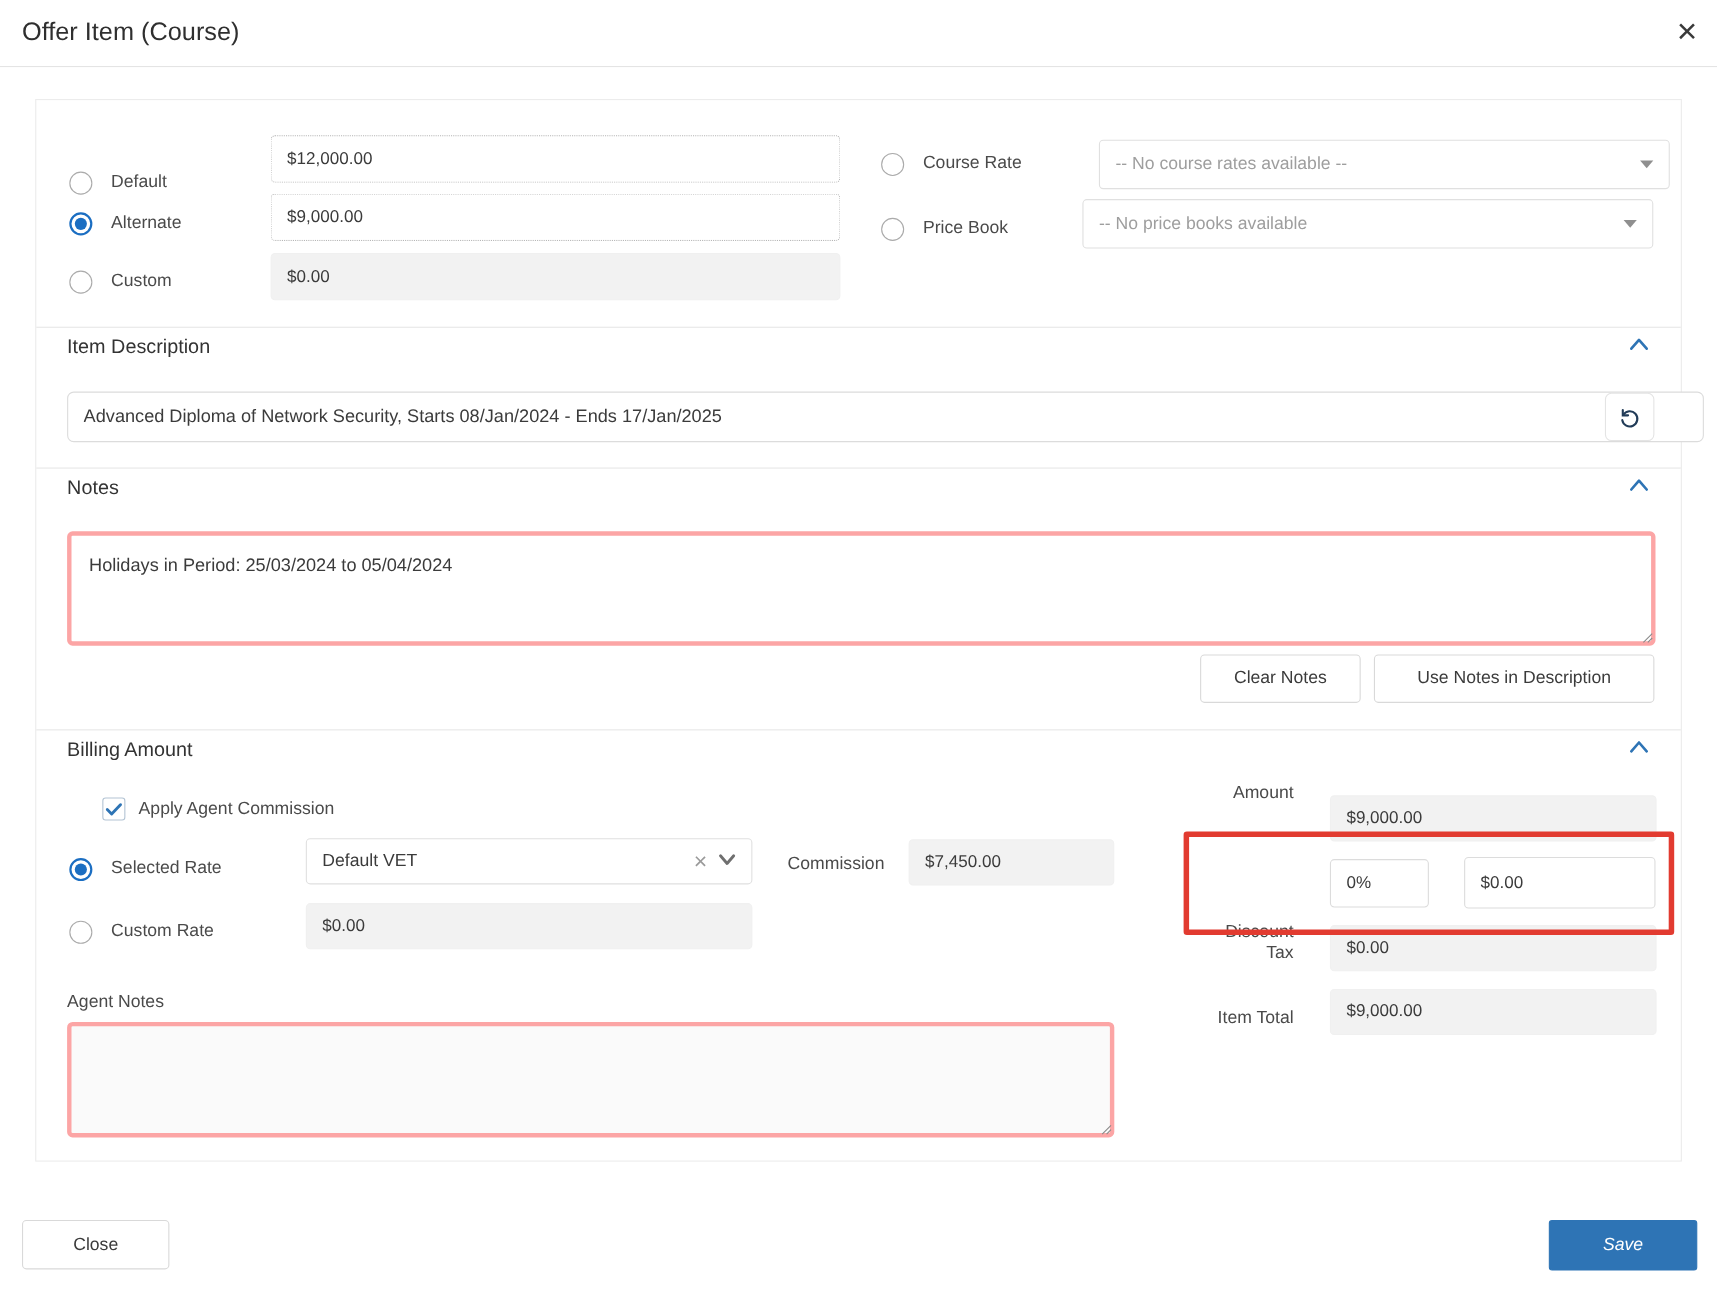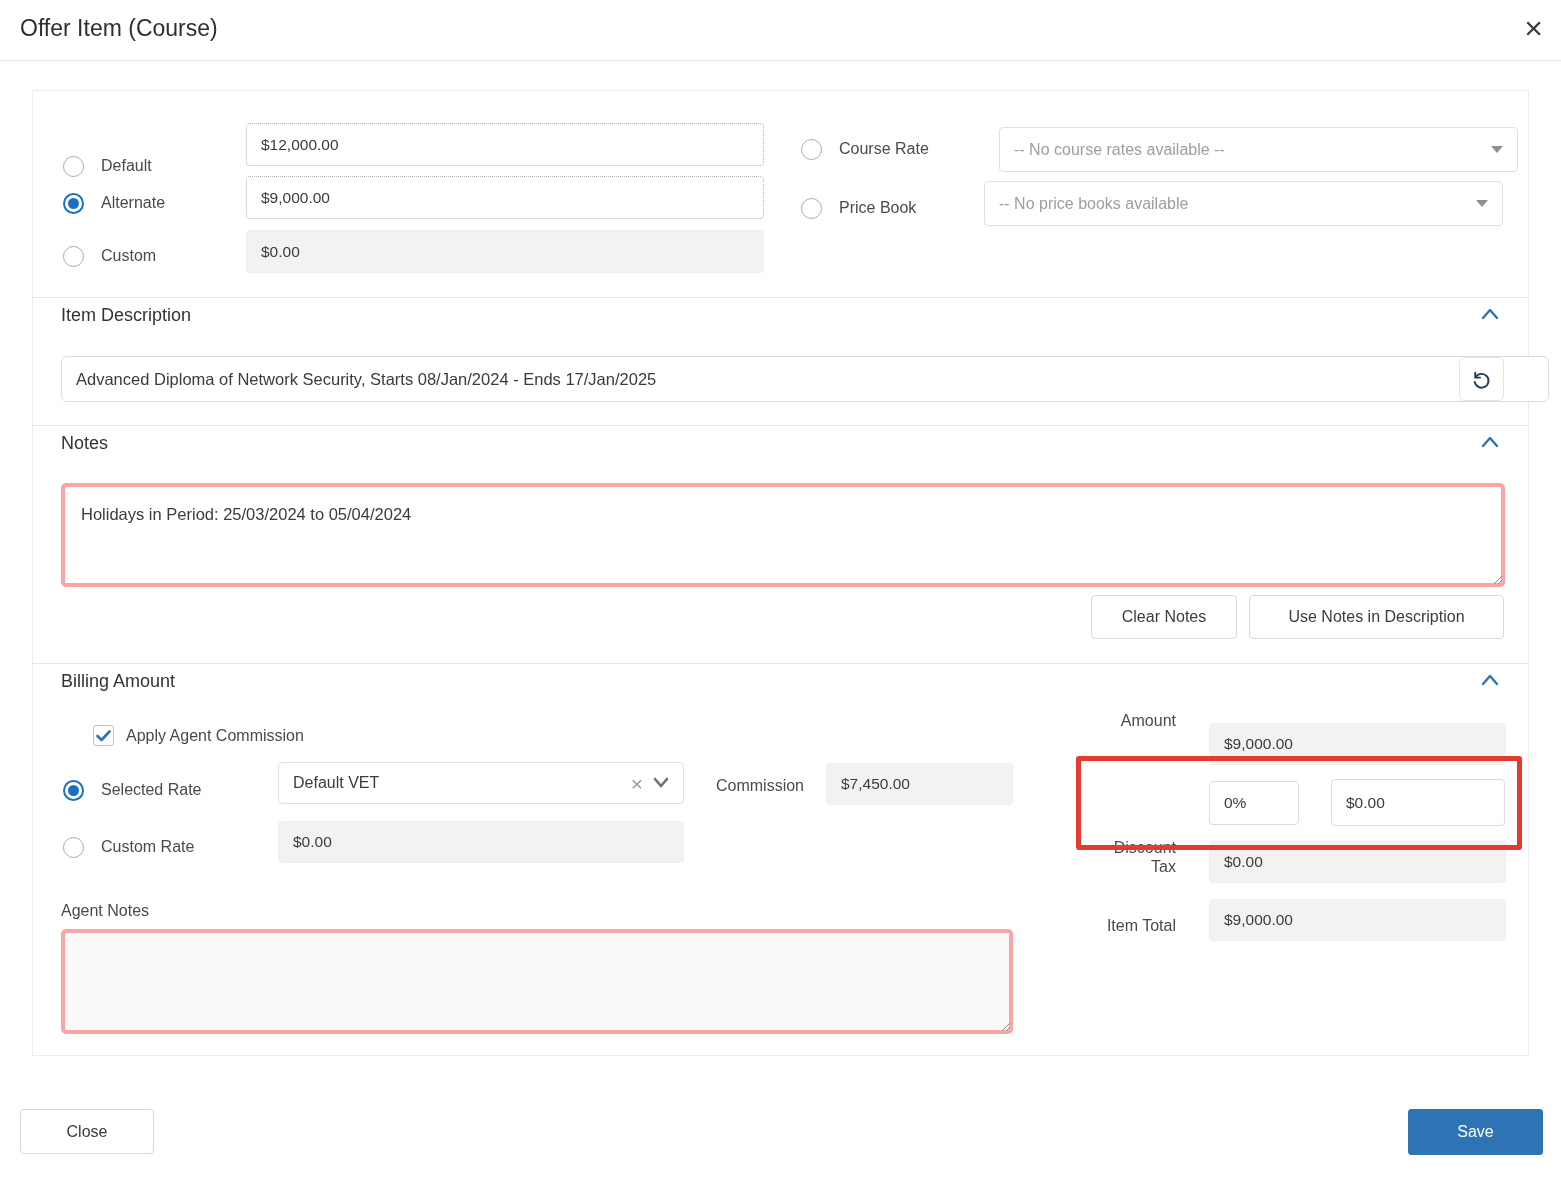--- a/index.html
+++ b/index.html
@@ -35,21 +35,21 @@
   .caret-down { width:0; height:0; border-left:6px solid transparent; border-right:6px solid transparent; border-top:7px solid #8f8f8f; flex:0 0 auto; }
   .clear-x { color:#9a9a9a; font-size:21px; margin-right:10px; line-height:1; cursor:pointer; }
 
   
   .section-header { position:absolute; left:0; width:100%; height:36px; border-top:1px solid #e7e7e7; display:flex; align-items:center; padding:0 28px; }
   .section-title { font-size:18px; color:#333; flex:1; }
   .chevron-up { flex:0 0 auto; cursor:pointer; }
 
   
   .btn-outline { position:absolute; background:#fff; border:1px solid #d9d9d9; border-radius:4px; font-size:16px; color:#3b3b3b; display:flex; align-items:center; justify-content:center; cursor:pointer; font-family:"Liberation Sans",sans-serif; }
-  .btn-primary { position:absolute; background:#2e74b5; border:1px solid #2e74b5; border-radius:3px; font-size:16px; color:#fff; display:flex; align-items:center; justify-content:center; cursor:pointer; font-family:"Liberation Sans",sans-serif; }
+  .btn-primary { position:absolute; background:#2e74b5; border:1px solid #2e74b5; border-radius:3px; font-size:16px; color:#fff; display:flex; align-items:center; justify-content:center; cursor:pointer; font-family:"Liberation Sans",sans-serif;font-style:italic; }
 
   
   .note-area { position:absolute; border:4px solid #fca5a5; border-radius:5px; font-family:"Liberation Sans",sans-serif; font-size:16.5px; color:#3b3b3b; padding:18px 16px; resize:none; outline:none; background:#fff; }
   .note-area.gray { background:#fafafa; }
   .resize-handle { position:absolute; pointer-events:none; }
 
   
   .checkbox-row { position:absolute; display:flex; align-items:center; gap:12px; cursor:pointer; }
   .checkbox { width:21px; height:21px; border:1px solid #b3c4d4; border-radius:3px; background:#fff; display:flex; align-items:center; justify-content:center; flex:0 0 auto; }
   .checkbox-label { font-size:16px; color:#4a4a4a; }

